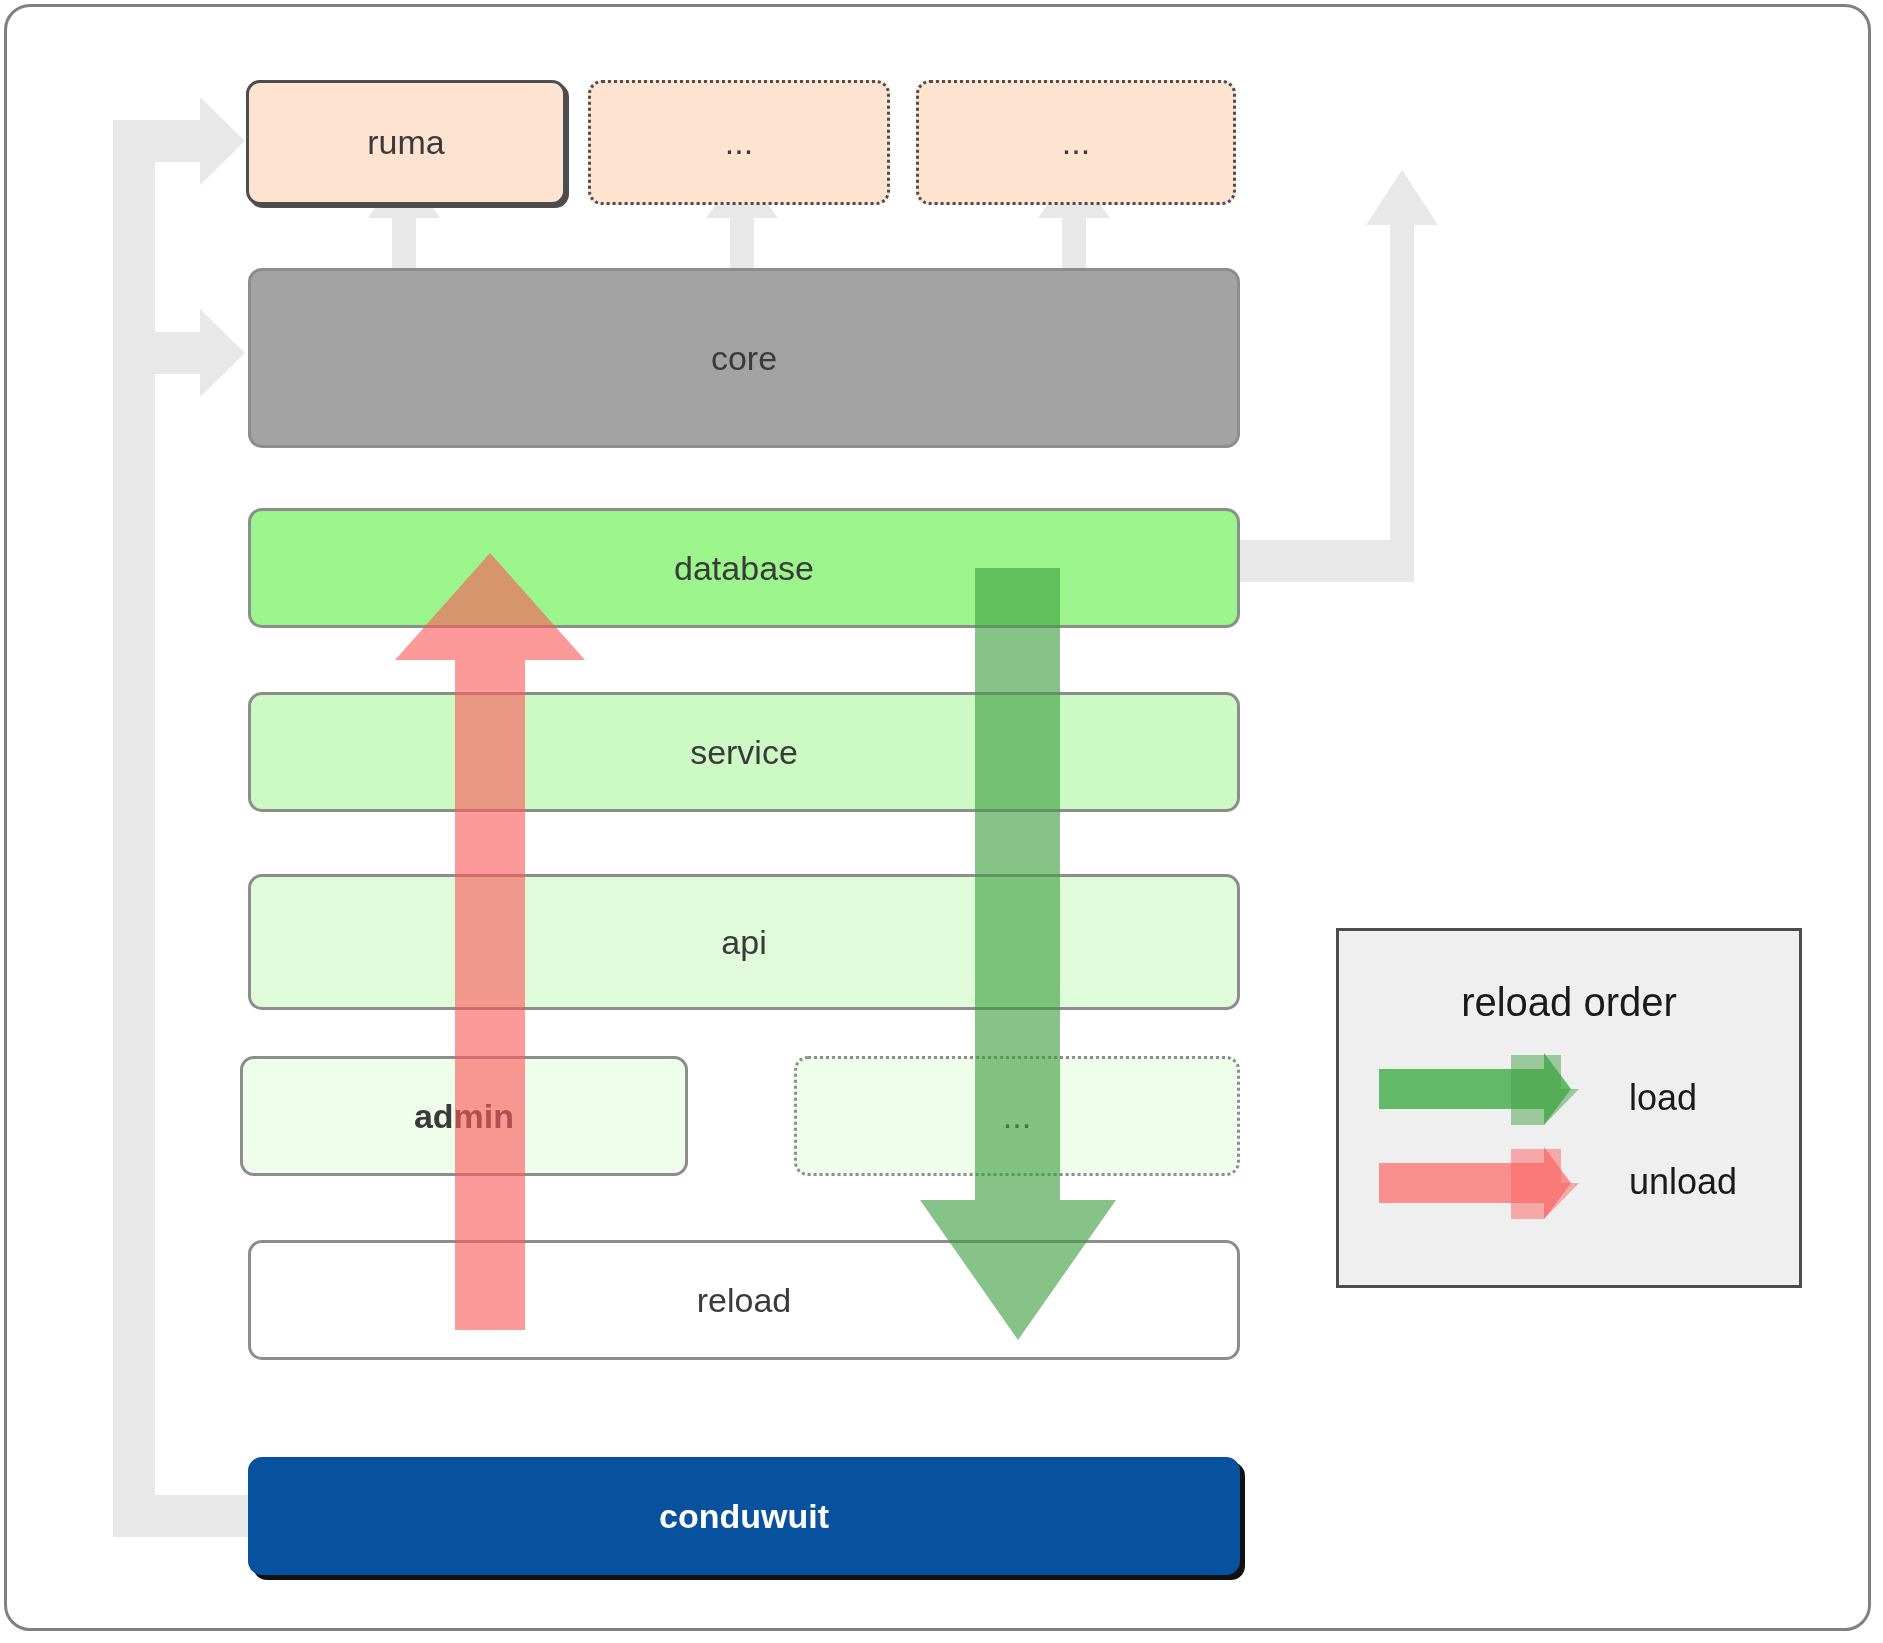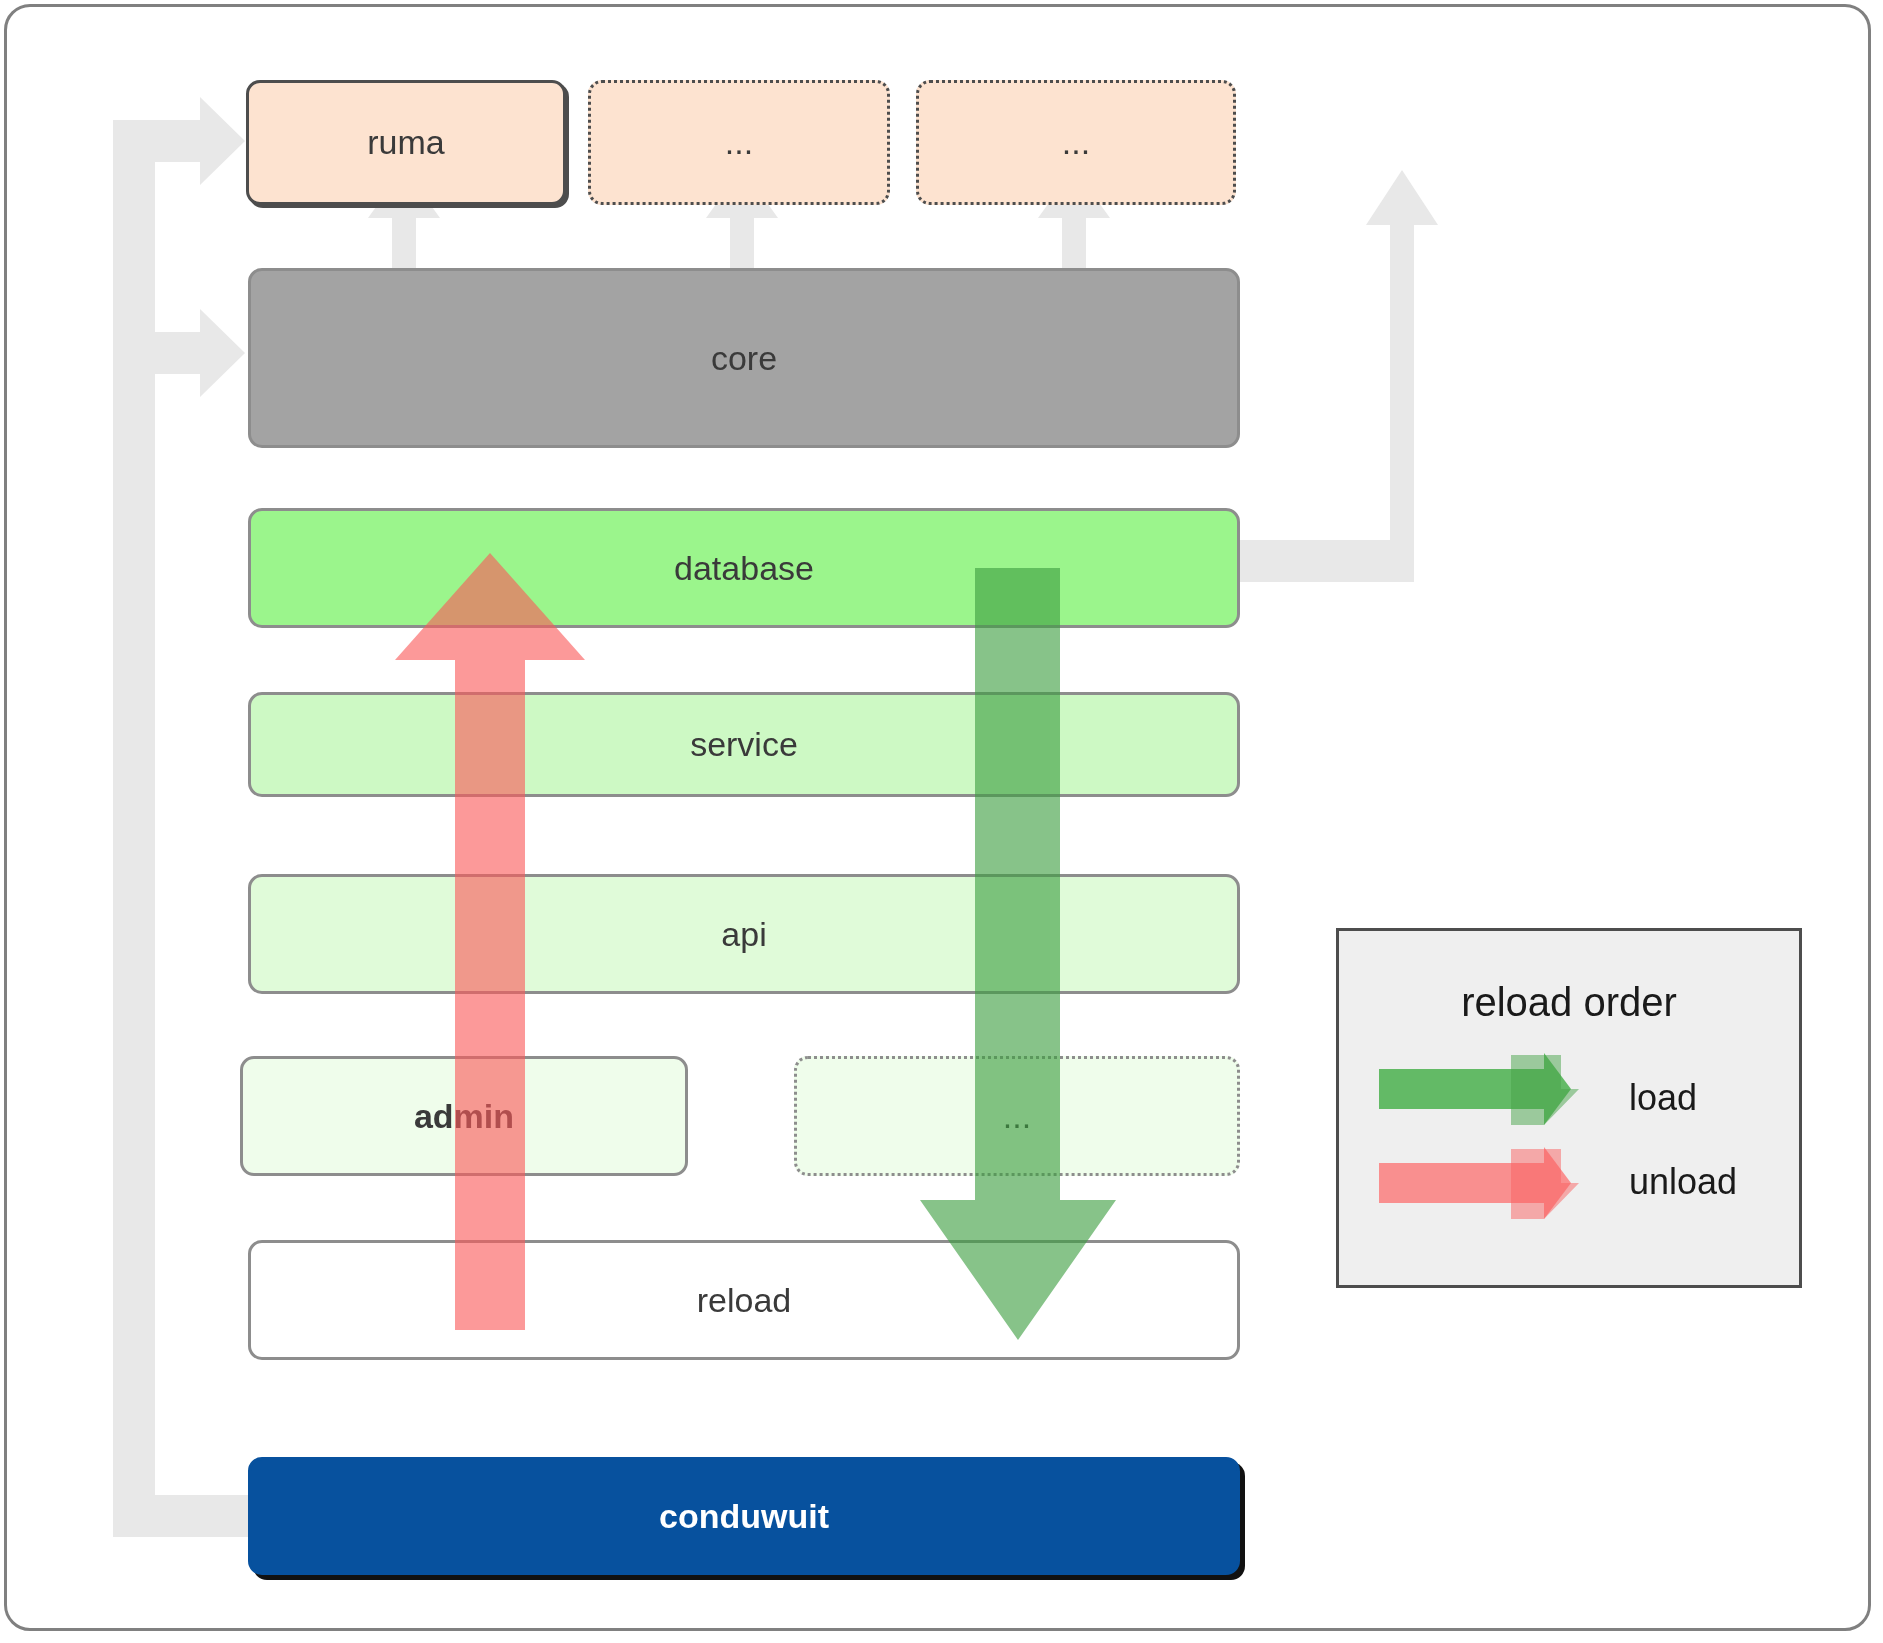--- a/index.html
+++ b/index.html
@@ -182,25 +182,25 @@
 
 
   <div class="node core-box" style="left:248px; top:268px; width:992px; height:180px;">
     <span class="node-label">core</span>
   </div>
 
   <div class="node db-box" style="left:248px; top:508px; width:992px; height:120px;">
     <span class="node-label">database</span>
   </div>
 
-  <div class="node service-box" style="left:248px; top:692px; width:992px; height:105px;">
+  <div class="node service-box" style="left:248px; top:692px; width:992px; height:120px;">
     <span class="node-label">service</span>
   </div>
 
-  <div class="node api-box" style="left:248px; top:874px; width:992px; height:120px;">
+  <div class="node api-box" style="left:248px; top:874px; width:992px; height:136px;">
     <span class="node-label">api</span>
   </div>
 
   <div class="node admin-box" style="left:240px; top:1056px; width:448px; height:120px;font-weight:bold;">
     <span class="node-label">admin</span>
   </div>
 
   <div class="node dots-box" style="left:794px; top:1056px; width:446px; height:120px;">
     <span class="node-label">...</span>
   </div>

